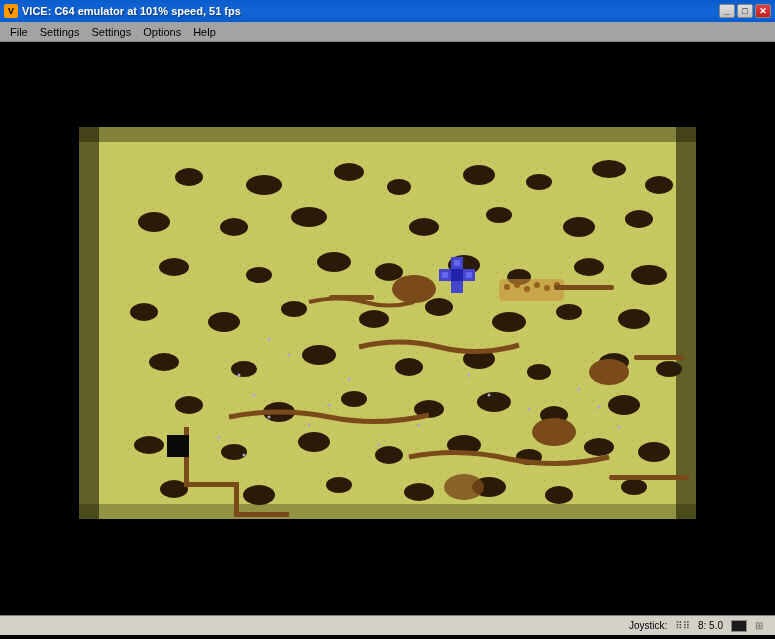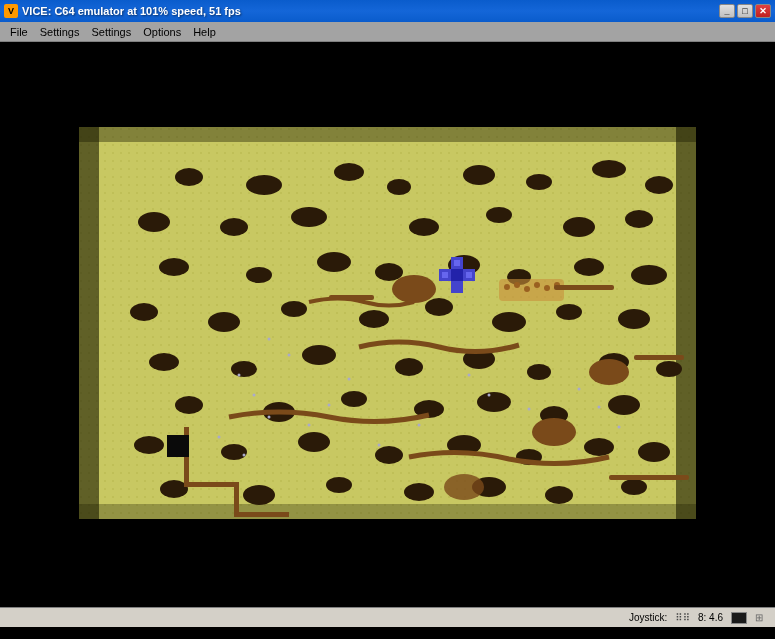--- a/index.html
+++ b/index.html
@@ -112,21 +112,21 @@
 
     
     #game-canvas {
       width: 100%;
       height: 100%;
     }
 
     
     #status-bar {
       position: absolute;
-      bottom: 12px;
+      bottom: 4px;
       left: 0;
       width: 100%;
       height: 20px;
       background: #d4d0c8;
       border-top: 1px solid #808080;
       display: flex;
       align-items: center;
       justify-content: flex-end;
       padding: 0 8px;
       gap: 8px;
@@ -328,18 +328,18 @@
       <circle cx="450" cy="282" r="1.5" fill="#aaaacc"></circle>
       <circle cx="500" cy="262" r="1.5" fill="#aaaacc"></circle>
       <circle cx="520" cy="280" r="1.5" fill="#aaaacc"></circle>
       <circle cx="540" cy="300" r="1.5" fill="#aaaacc"></circle>
     </svg>
   </div>
 
   <div id="status-bar">
     <span id="joystick-label">Joystick:</span>
     <span id="joystick-dots">⠿⠿</span>
-    <span id="coords">8: 4.6</span>
+    <span id="coords">8: 5.0</span>
     <div id="color-swatch"></div>
     <span id="resize-handle">⊞</span>
   </div>
 
 </div>
 
 </body></html>

